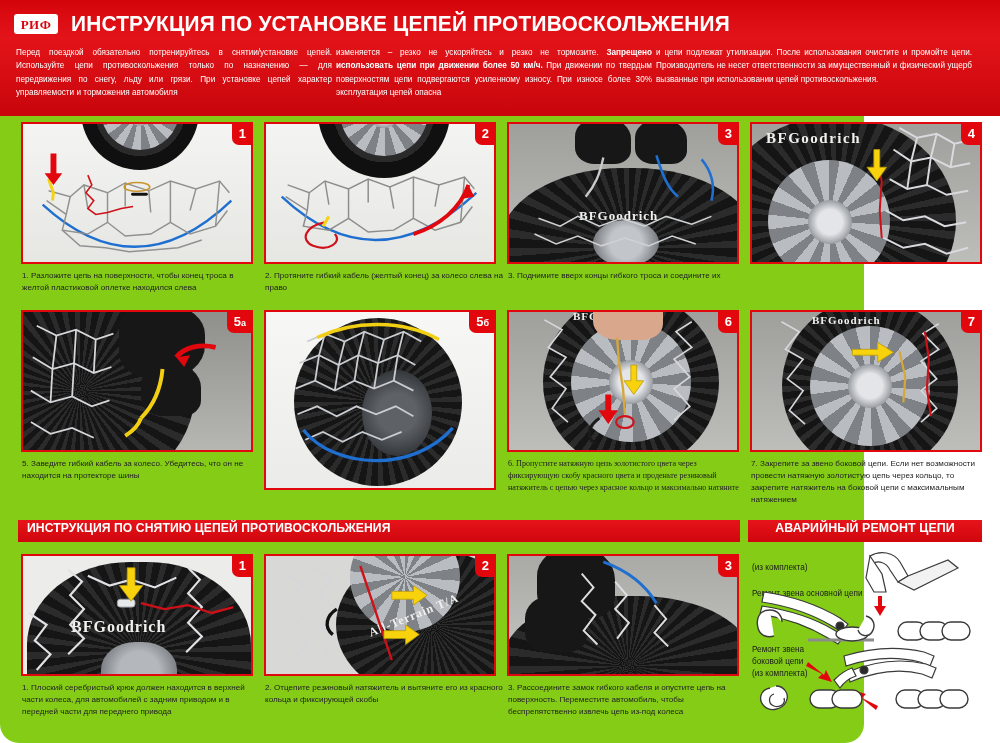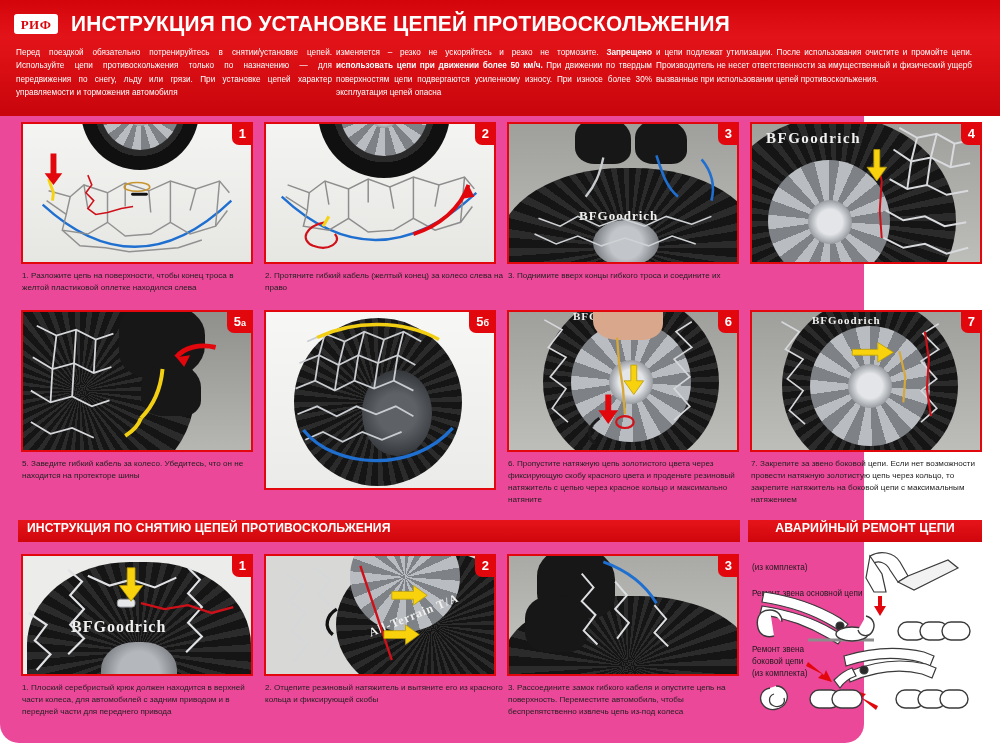--- a/index.html
+++ b/index.html
@@ -2,21 +2,21 @@
 <html lang="ru"><head>
 <meta charset="utf-8">
 <style>
   * { box-sizing: border-box; margin: 0; padding: 0; }
   html, body {
     width: 1000px; height: 743px;
     background: #ffffff;
     font-family: "Liberation Sans", sans-serif;
     overflow: hidden;
   }
-  .poster { position: relative; width: 864px; height: 743px; background: #ec4899; border-radius: 19px; }
+  .poster { position: relative; width: 864px; height: 743px; background: #84cc16; border-radius: 19px; }
 
   
   .header {
     position: absolute; left: 0; top: 0; width: 1000px; height: 116px;
     background: linear-gradient(180deg, #d3050b 0%, #e31419 32%, #c8050b 100%);
   }
   .header-top { display: flex; align-items: center; padding: 12px 0 0 14px; height: 36px; }
   .logo {
     width: 44px; height: 20px; background: #ffffff; border-radius: 3px;
     display: flex; align-items: center; justify-content: center;
@@ -345,21 +345,21 @@
         </svg>
         <svg viewBox="0 0 232 142" style="position:absolute;inset:0">
           <path d="M98 84 L98 100 L91 100 L101 114 L111 100 L104 100 L104 84 Z" fill="#e2070d"></path>
         </svg>
       </div>
     </div>
     <div class="badge">
       <span>6</span>
     </div>
   </div>
-  <div class="caption" style="left:508px; top:458px; width:238px;">6. Пропустите натяжную цепь золотистого цвета через фиксирующую скобу красного цвета и проденьте резиновый натяжитель с цепью через красное кольцо и максимально натяните</div>
+  <div class="caption" style="left:508px; top:458px; width:238px;font-family:Liberation Serif, serif;">6. Пропустите натяжную цепь золотистого цвета через фиксирующую скобу красного цвета и проденьте резиновый натяжитель с цепью через красное кольцо и максимально натяните</div>
 
   <div class="panel" style="left:750px; top:310px; width:232px; height:142px;">
     <div class="panel-img">
       <div class="scene">
         <div class="asphalt-bg"></div>
         <div class="tire-dark" style="left:30px; top:-14px; width:176px; height:176px;"></div>
         <div class="rim" style="left:58px; top:14px; width:120px; height:120px;"></div>
         <div class="rim-hub" style="left:96px; top:52px; width:44px; height:44px;"></div>
         <div class="bfg-text" style="left:60px; top:2px; font-size:11px;">BFGoodrich</div>
         <svg viewBox="0 0 232 142" style="position:absolute;inset:0">

